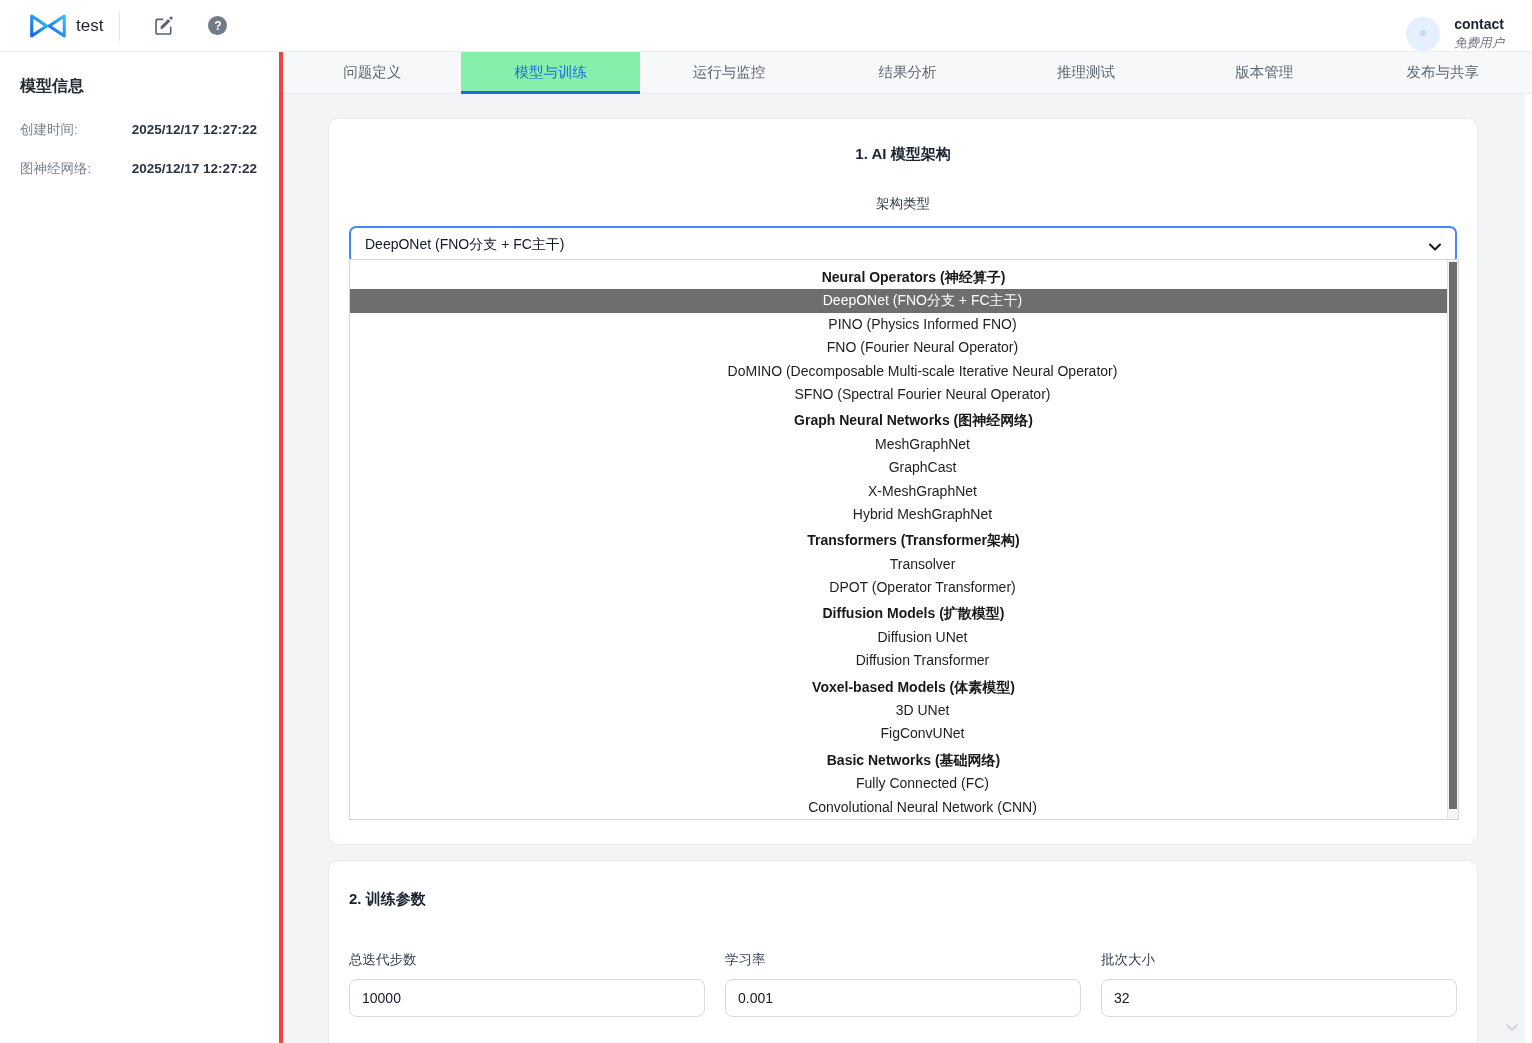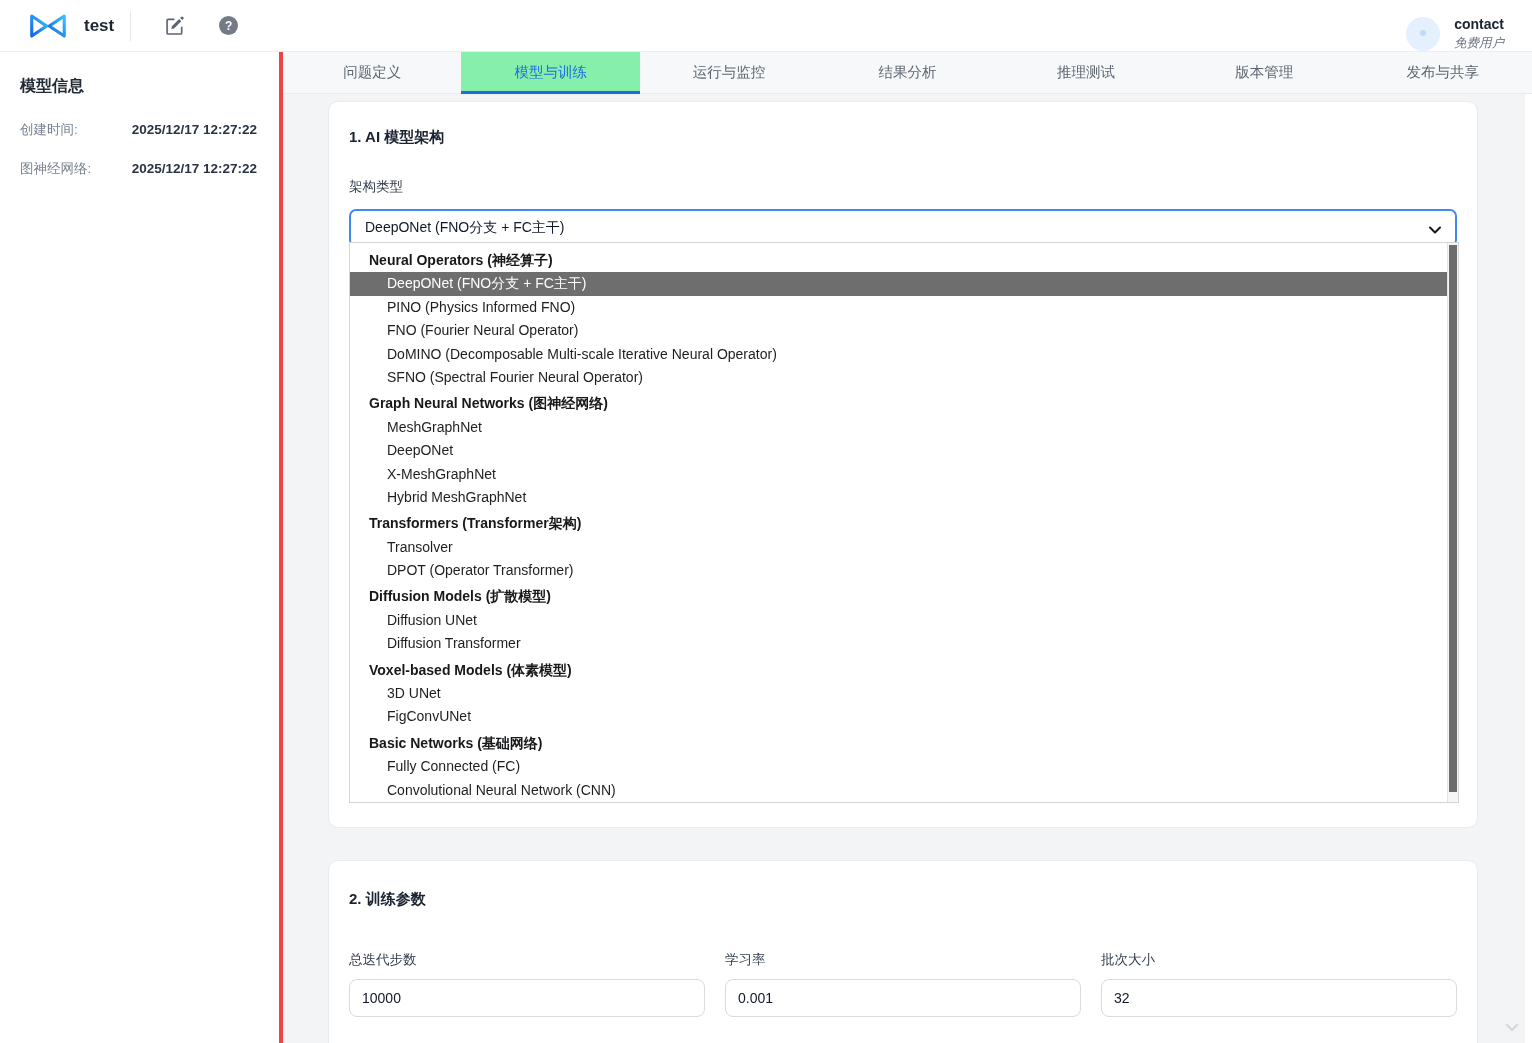--- a/index.html
+++ b/index.html
@@ -3,21 +3,21 @@
 <meta charset="utf-8">
 <style>
   * { margin:0; padding:0; box-sizing:border-box; }
   html,body { width:1532px; height:1043px; overflow:hidden;
     font-family:"Liberation Sans","DejaVu Sans",sans-serif; background:#fff; }
 
   
   .header { position:absolute; left:0; top:0; width:1532px; height:52px;
     background:#fff; border-bottom:1px solid #eceef0; display:flex; align-items:center; z-index:30; }
   .logo-wrap { margin-left:28px; display:flex; align-items:center; }
-  .app-title { margin-left:16px; font-size:17px; font-weight:700; color:#1b2430; }
+  .app-title { margin-left:8px; font-size:17px; font-weight:400; color:#1b2430; }
   .hdr-divider { width:1px; height:30px; background:#e3e6ea; margin-left:16px; }
   .hdr-icon-btn { margin-left:34px; display:flex; align-items:center; justify-content:center; cursor:pointer; }
   .help-circle { width:19px; height:19px; border-radius:50%; background:#737b86; color:#fff;
     font-size:12px; font-weight:700; display:flex; align-items:center; justify-content:center; }
   .hdr-right { position:absolute; right:28px; top:8px; height:52px; display:flex; align-items:center; }
   .avatar { width:34px; height:34px; border-radius:50%; background:#e4f0fd; position:relative; margin-right:14px; }
   .avatar::after { content:""; position:absolute; left:14px; top:13px; width:6px; height:6px;
     border-radius:50%; background:#c3d9f2; }
   .user-block { text-align:right; line-height:1.25; }
   .user-name { font-size:14px; font-weight:700; color:#1b2430; }
@@ -37,21 +37,21 @@
   .tab { flex:1; display:flex; align-items:center; justify-content:center;
     font-size:14.5px; color:#5c6670; cursor:pointer; position:relative; }
   .tab.active { color:#1e6ce0; background:#86efac; font-weight:500; }
   .tab.active::after { content:""; position:absolute; left:0; right:0; bottom:-1px; height:3px; background:#1b6ce4; }
 
   .scroll-strip { position:absolute; right:0; top:42px; width:7px; height:949px; background:#fff; }
 
   
   .card { position:absolute; left:45px; width:1150px; background:#fff;
     border:1px solid #e8eaed; border-radius:10px; }
-  .card-1 { top:49px; height:727px; padding:26px 20px; }
+  .card-1 { top:66px; height:727px; padding:26px 20px;text-align:center; }
   .card-2 { top:808px; height:240px; padding:29px 20px; }
   .card-title { font-size:15px; font-weight:600; color:#1a2330; }
   .field-label { font-size:13.5px; color:#333d4d; }
 
   
   .select-label { margin-top:31px; }
   .arch-select { margin-top:13px; height:38px; border:2px solid #4187f5; border-radius:7px;
     display:flex; align-items:center; padding:0 14px; font-size:14px; color:#111827;
     background:#fff; cursor:pointer; position:relative; }
   .arch-select .chev { position:absolute; right:13px; top:12px; }
@@ -152,21 +152,21 @@
         <div class="lb-thumb"></div>
       </div>
     <div class="lb-group">Neural Operators (神经算子)</div>
         <div class="lb-option selected">DeepONet (FNO分支 + FC主干)</div>
         <div class="lb-option">PINO (Physics Informed FNO)</div>
         <div class="lb-option">FNO (Fourier Neural Operator)</div>
         <div class="lb-option">DoMINO (Decomposable Multi-scale Iterative Neural Operator)</div>
         <div class="lb-option">SFNO (Spectral Fourier Neural Operator)</div>
         <div class="lb-group">Graph Neural Networks (图神经网络)</div>
         <div class="lb-option">MeshGraphNet</div>
-        <div class="lb-option">DeepONet</div>
+        <div class="lb-option">GraphCast</div>
         <div class="lb-option">X-MeshGraphNet</div>
         <div class="lb-option">Hybrid MeshGraphNet</div>
         <div class="lb-group">Transformers (Transformer架构)</div>
         <div class="lb-option">Transolver</div>
         <div class="lb-option">DPOT (Operator Transformer)</div>
         <div class="lb-group">Diffusion Models (扩散模型)</div>
         <div class="lb-option">Diffusion UNet</div>
         <div class="lb-option">Diffusion Transformer</div>
         <div class="lb-group">Voxel-based Models (体素模型)</div>
         <div class="lb-option">3D UNet</div>

